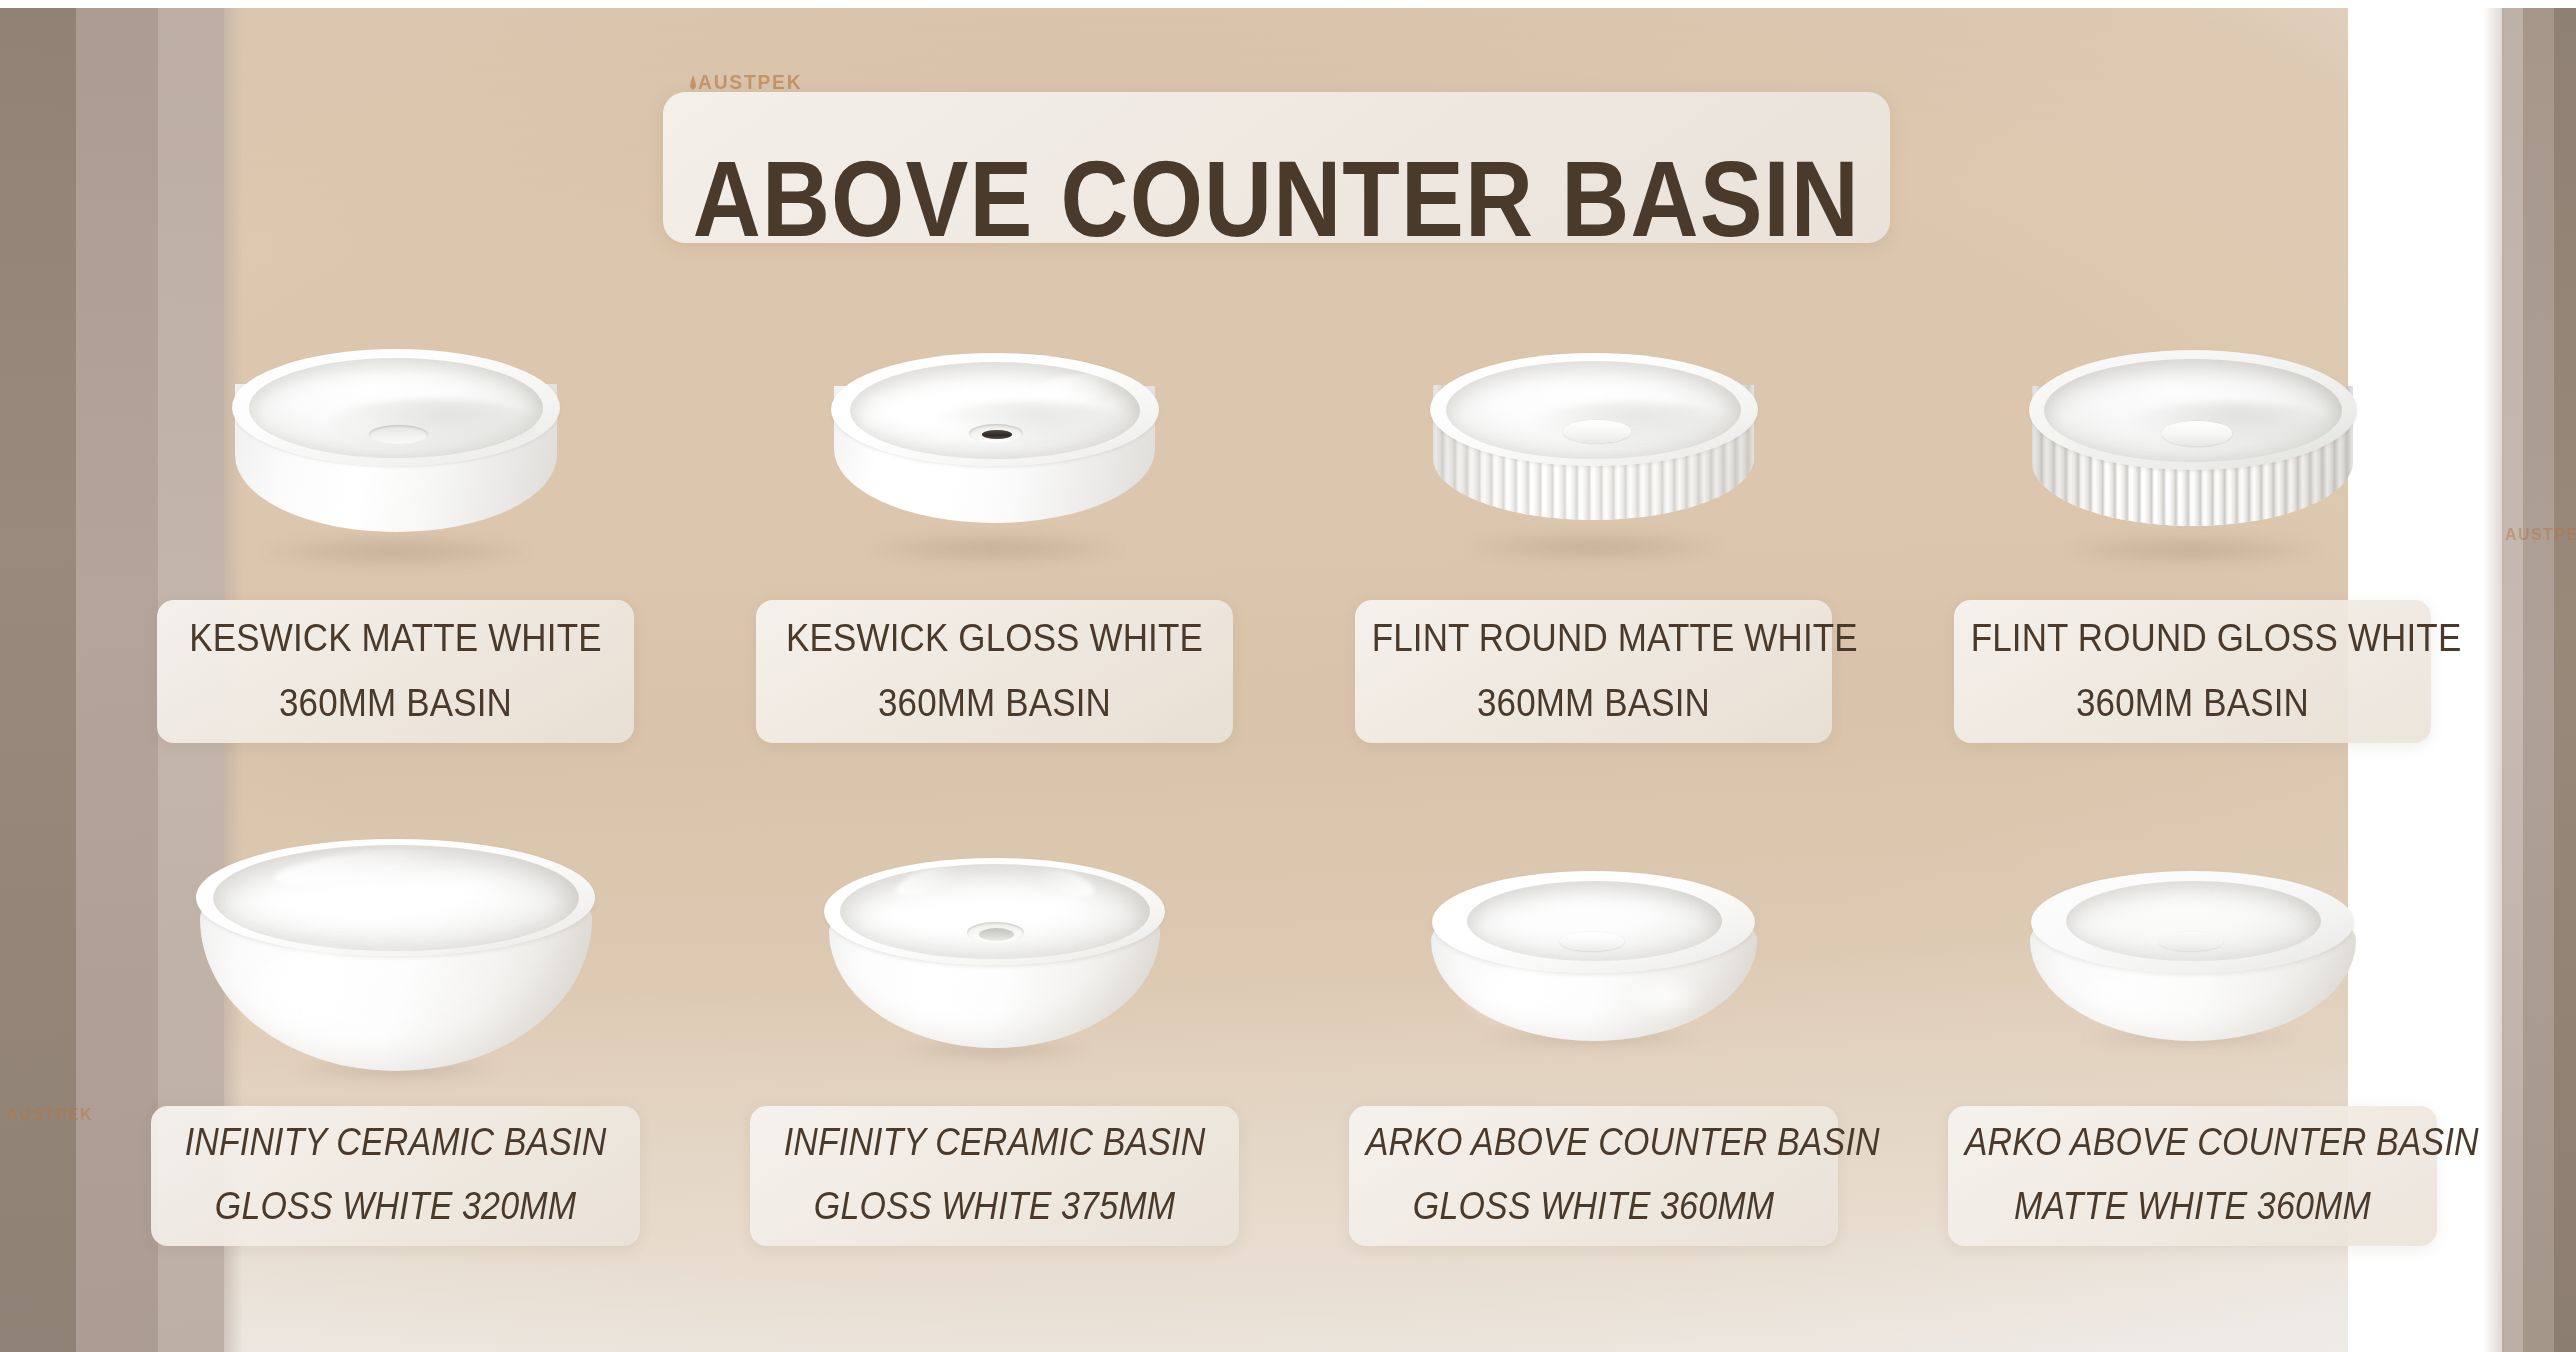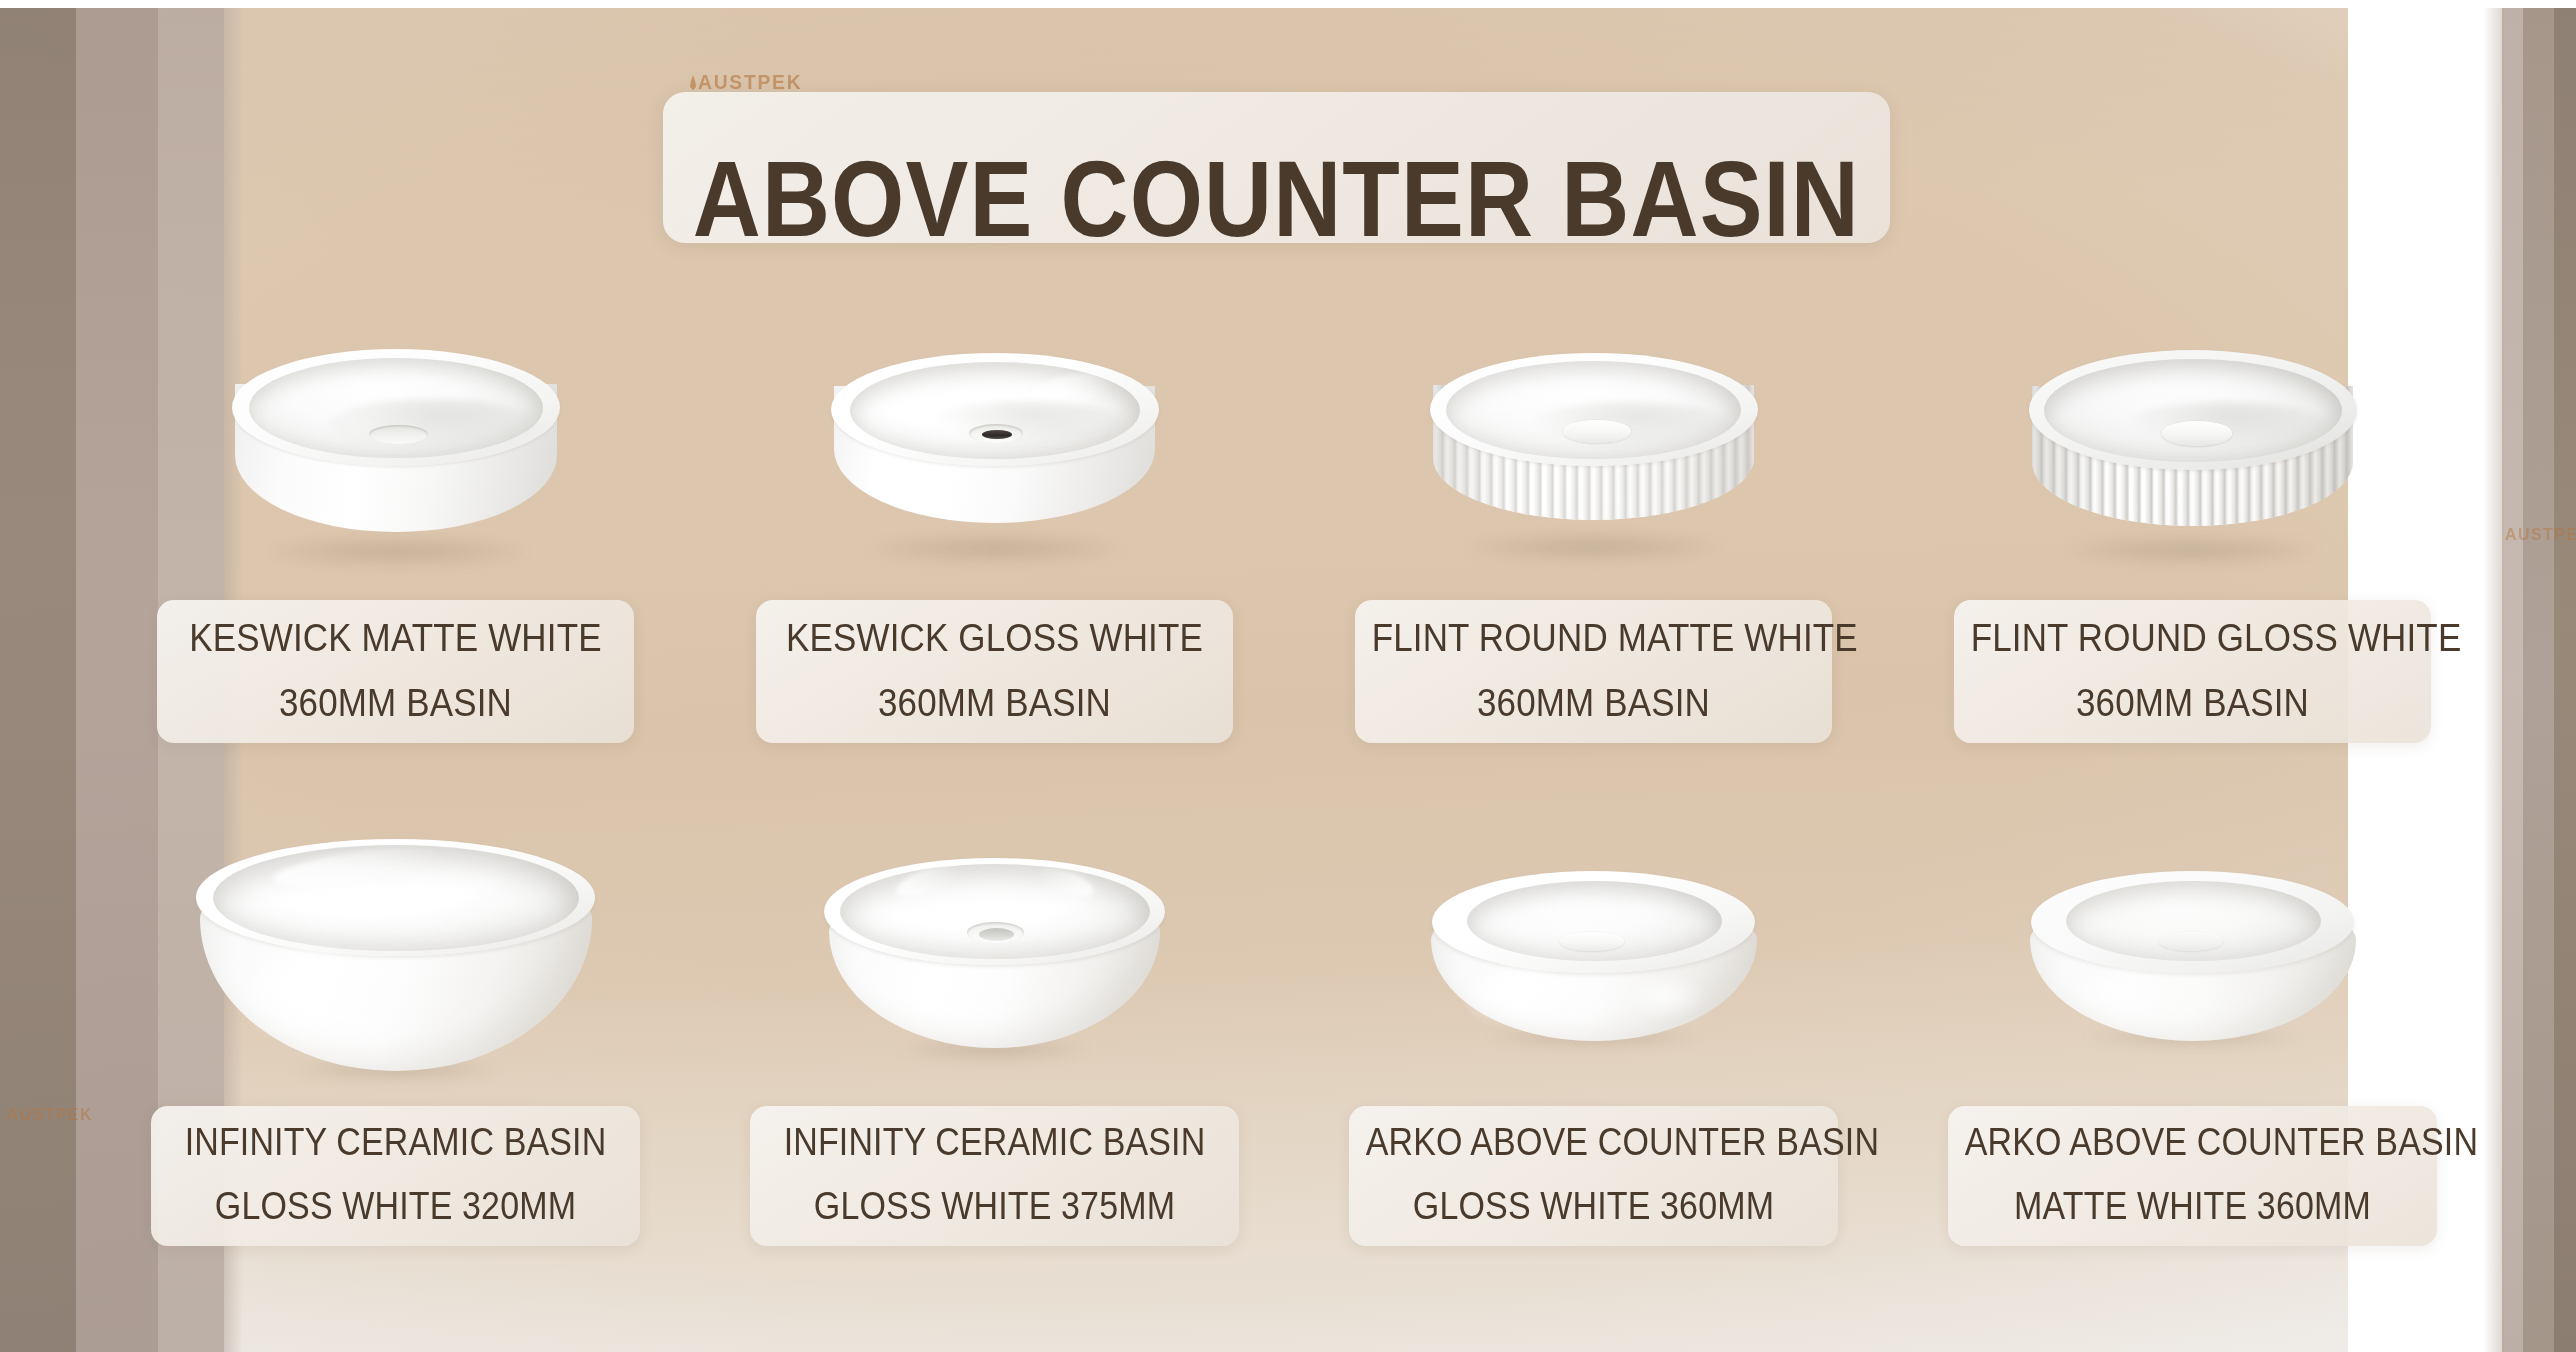--- a/index.html
+++ b/index.html
@@ -113,21 +113,21 @@
     font-weight: 400;
     line-height: 1.02;
     letter-spacing: .004em;
     white-space: nowrap;
     transform: scaleY(1.12);
     transform-origin: center;
   }
   .label-line + .label-line { margin-top: 30px; }
 
   .r1 .label-plate { width: 477px; margin-top: 6.4px; }
-  .r2 .label-plate { width: 489px; margin-top: 9px; }
+  .r2 .label-plate { width: 489px; margin-top: 9px; font-style: italic; }
   .r2 .label-line { font-size: 34px; }
 
   
   .shadow-ell {
     position: absolute; left: 50%; transform: translateX(-50%);
     border-radius: 50%;
     background: radial-gradient(ellipse at 50% 50%, rgba(120,100,80,.22) 0%, rgba(120,100,80,.10) 45%, rgba(120,100,80,0) 72%);
     filter: blur(5.8px);
     pointer-events: none;
   }

